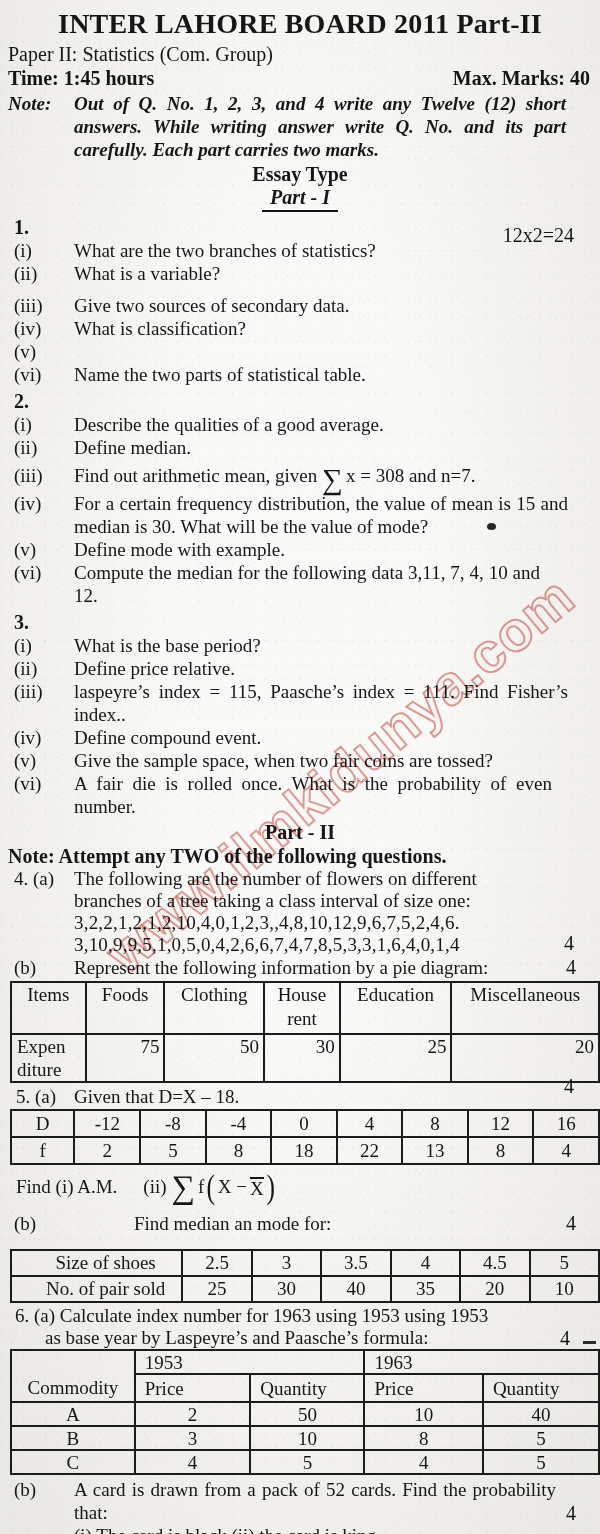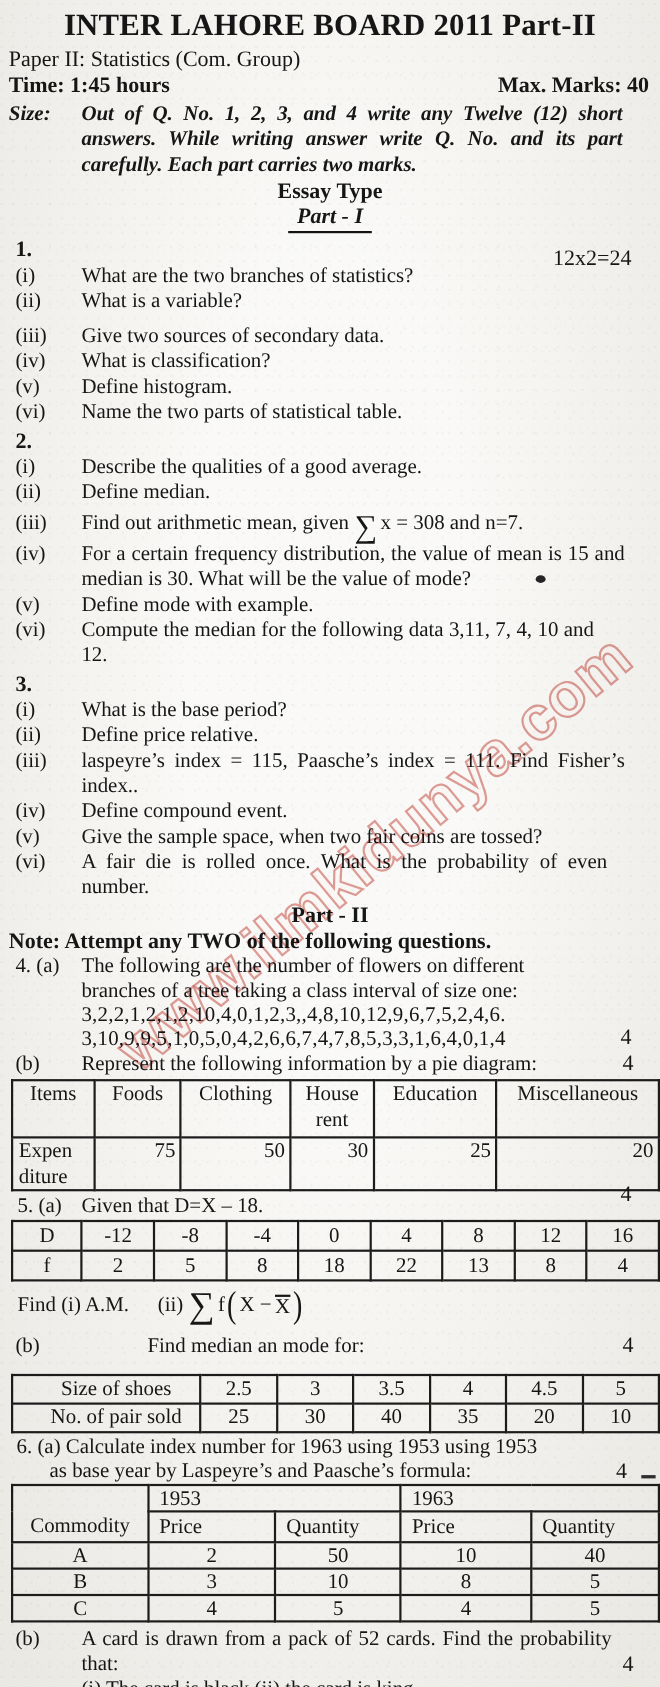--- a/index.html
+++ b/index.html
@@ -101,21 +101,21 @@
 
   <div class="title">INTER LAHORE BOARD 2011 Part-II</div>
   <div class="paper-line">Paper II: Statistics (Com. Group)</div>
 
   <div class="time-row">
     <span>Time: 1:45 hours</span>
     <span>Max. Marks: 40</span>
   </div>
 
   <div class="note-row">
-    <span class="note-label">Size:</span>
+    <span class="note-label">Note:</span>
     <span class="note-text">Out of Q. No. 1, 2, 3, and 4 write any Twelve (12) short answers. While writing answer write Q. No. and its part carefully. Each part carries two marks.</span>
   </div>
 
   <div class="center-bold">Essay Type</div>
   <div class="part1-wrap">
     <span class="part1">Part - I</span>
   </div>
 
   <div class="qhead">
     <span>1.</span>
@@ -132,21 +132,20 @@
   <div class="item gap-top">
     <span class="lbl">(iii)</span>
     <span class="txt">Give two sources of secondary data.</span>
   </div>
   <div class="item">
     <span class="lbl">(iv)</span>
     <span class="txt">What is classification?</span>
   </div>
   <div class="item">
     <span class="lbl">(v)</span>
-    <span class="txt">Define histogram.</span>
   </div>
   <div class="item">
     <span class="lbl">(vi)</span>
     <span class="txt">Name the two parts of statistical table.</span>
   </div>
 
   <div class="qhead">
     <span>2.</span>
   </div>
   <div class="item">

